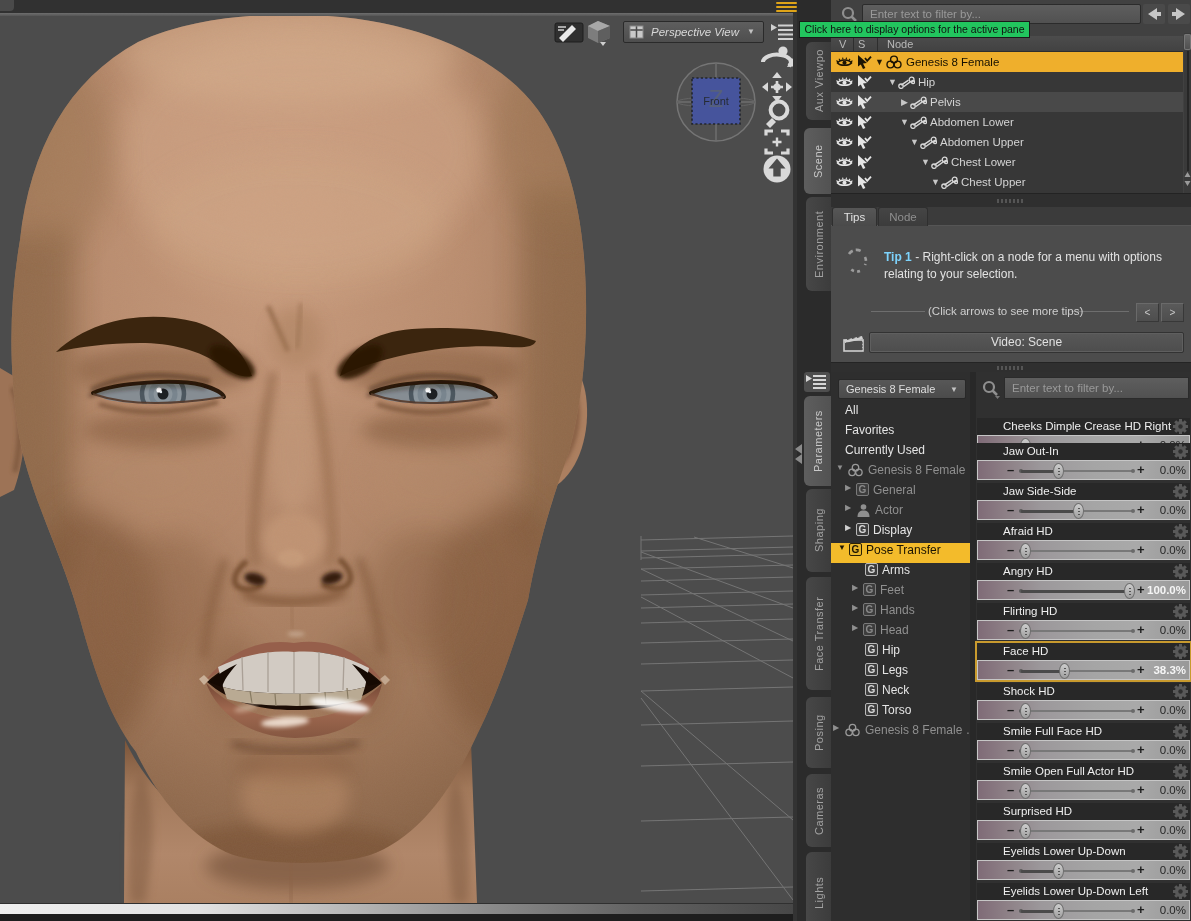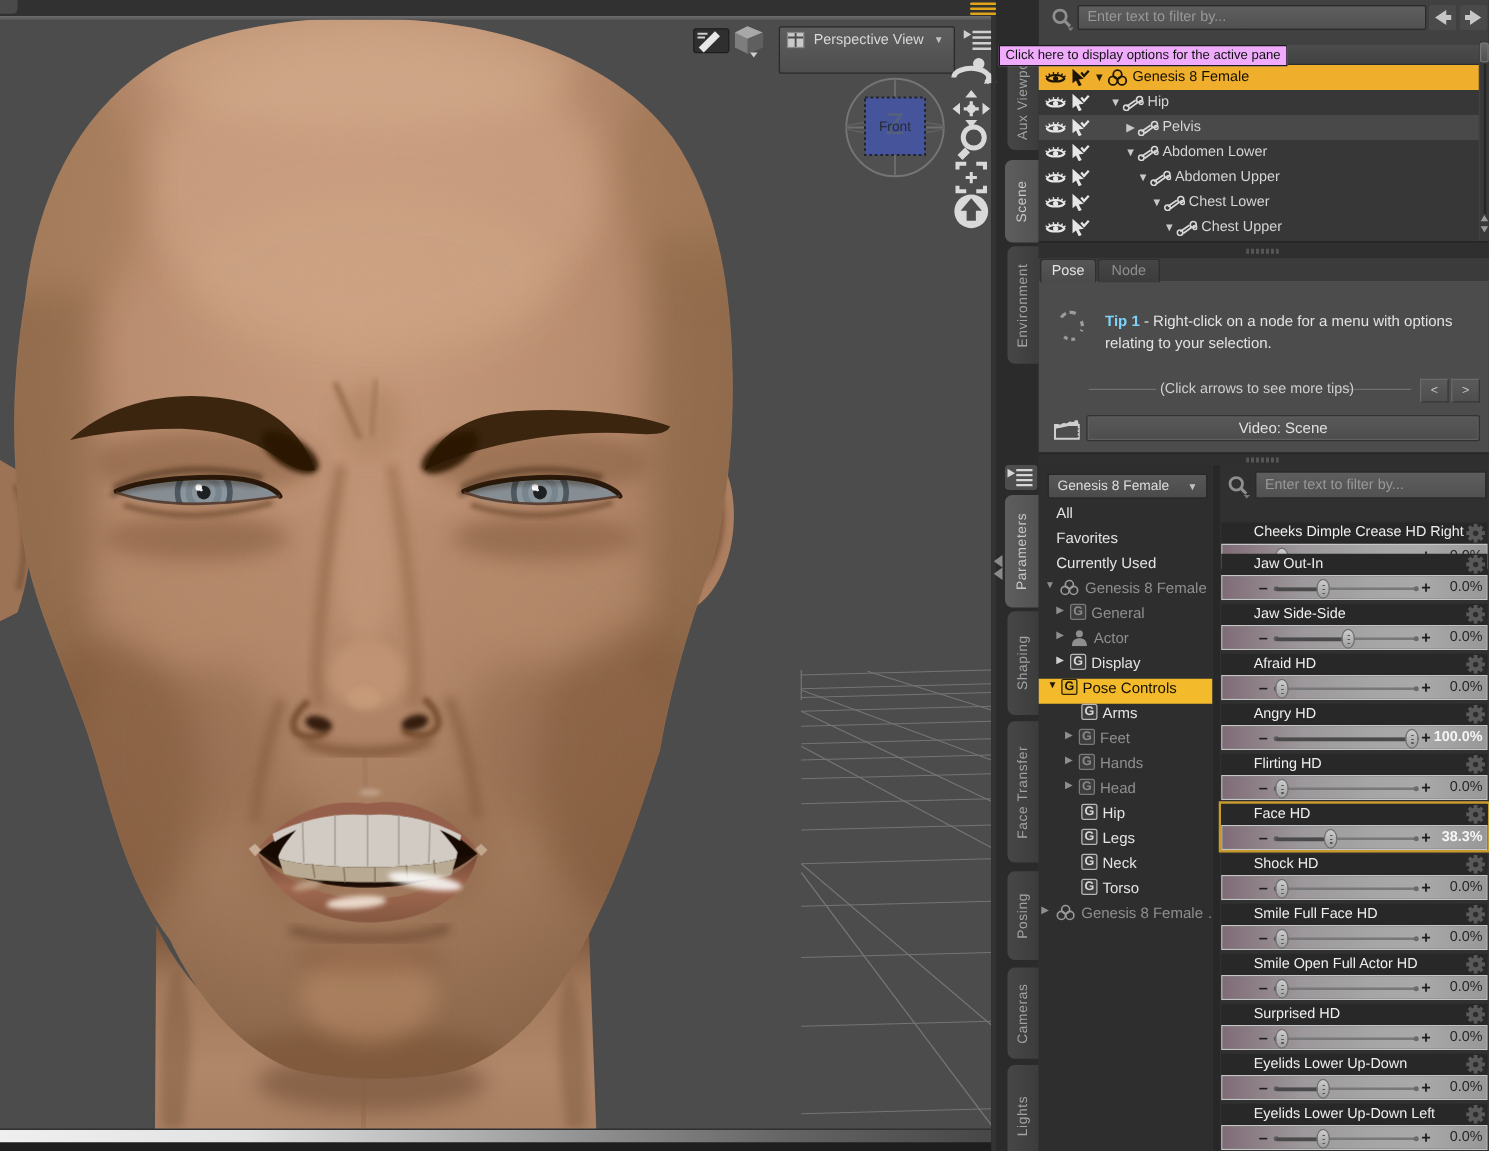--- a/index.html
+++ b/index.html
@@ -7,37 +7,37 @@
 
 #topstrip{left:0;top:0;width:797px;height:13px;background:#313131;}
 #topstrip .lefttab{left:0;top:0;width:14px;height:11px;background:#4a4a4a;border-radius:0 0 4px 0;}
 .yham{position:absolute;width:21px;height:2.5px;background:#dfa418;border-radius:1px;}
 
 #vp{left:0;top:13px;width:793px;height:890px;background:#4c4c4c;}
 #vp .topedge{left:0;top:0;width:793px;height:3px;background:linear-gradient(#6e6e6e,#555);}
 #vpbottom{left:0;top:903px;width:793px;height:11px;background:linear-gradient(90deg,#efefef,#e2e2e2 25%,#b5b5b5 45%,#8a8a8a 62%,#636363 80%,#474747 100%);border-top:1px solid #303030;}
 #belowbar{left:0;top:914px;width:793px;height:7px;background:#1e1e1e;}
 
-.ddown{left:623px;top:8px;width:141px;height:38px;background:linear-gradient(#5e5e5e,#4e4e4e);border:1px solid #2a2a2a;border-radius:2px;color:#d8d8d8;font-size:11.5px;line-height:20px;}
+.ddown{left:623px;top:8px;width:141px;height:22px;background:linear-gradient(#5e5e5e,#4e4e4e);border:1px solid #2a2a2a;border-radius:2px;color:#d8d8d8;font-size:11.5px;line-height:20px;font-style:italic;}
 
 #divider{left:793px;top:13px;width:4px;height:908px;background:#333;}
 #tabstrip{left:797px;top:0;width:34px;height:921px;background:#2b2b2b;}
 .vtab{position:absolute;left:9px;width:25px;border-radius:6px 0 0 6px;background:linear-gradient(90deg,#474747,#3c3c3c);}
 .vtab.act{left:7px;width:27px;background:linear-gradient(90deg,#5e5e5e,#525252);}
 .vtab span{position:absolute;left:0;top:0;width:100%;height:100%;display:flex;align-items:center;justify-content:center;writing-mode:vertical-rl;transform:rotate(180deg);font-size:11px;color:#a2a2a2;letter-spacing:0.5px;}
 .vtab.act span{color:#cicic1;}
 .vtab.act span{color:#c9c9c9;}
 #panel{left:831px;top:13px;width:360px;height:908px;background:#414141;}
 .trow{position:absolute;left:0;width:352px;height:20px;display:flex;align-items:center;color:#d4d4d4;font-size:11.5px;white-space:pre;}
 .trow.sel{background:#efaf2c;color:#151001;}
 .trow.hl{background:#494949;}
 .tri{font-size:9px;color:#c8c8c8;width:11px;display:inline-block;text-align:center;flex:none;}
 .trow.sel .tri{color:#221a04;}
 
-#tooltip{left:799px;top:21px;width:231px;height:17px;background:#f0abfc;border:1px solid #1a1a1a;color:#111;font-size:10.5px;line-height:15px;text-align:center;z-index:50;white-space:nowrap;margin-top:15px;}
+#tooltip{left:799px;top:21px;width:231px;height:17px;background:#22c55e;border:1px solid #1a1a1a;color:#111;font-size:10.5px;line-height:15px;text-align:center;z-index:50;white-space:nowrap;}
 .tbtn{position:absolute;top:109px;width:23px;height:19px;background:linear-gradient(#5a5a5a,#4e4e4e);border:1px solid #383838;border-top-color:#6a6a6a;border-left-color:#6a6a6a;color:#c9c9c9;font-size:10px;text-align:center;line-height:17px;}
 #vidbtn{position:absolute;left:38px;top:139px;width:315px;height:21px;background:linear-gradient(#585858,#4d4d4d);border:1px solid #333;box-shadow:inset 0 0 0 1px #5f5f5f;color:#e0e0e0;font-size:12px;text-align:center;line-height:19px;border-radius:2px;}
 #pdrop{position:absolute;left:7px;top:7px;width:128px;height:20px;background:linear-gradient(#575757,#4b4b4b);border:1px solid #282828;border-radius:2px;color:#dedede;font-size:11px;line-height:18px;}
 .prow{position:absolute;left:0;width:139px;height:20px;display:flex;align-items:flex-start;color:#e4e4e4;font-size:12px;white-space:pre;}
 .prow.dim{color:#8f8f8f;}
 .prow.sel{background:#f3bb2b;color:#1a1302;}
 .gbox{display:inline-block;flex:none;width:13px;height:13px;border:1px solid #b9b9b9;border-radius:2px;color:#d9d9d9;font-size:10px;font-weight:bold;text-align:center;line-height:12px;margin-right:4px;background:#3d3d3d;}
 .prow.dim .gbox{border-color:#7a7a7a;color:#8a8a8a;}
 .prow.sel .gbox{border-color:#2b2104;color:#1a1302;background:#e8b429;}
 .sblock{position:absolute;left:1px;width:213px;height:37px;}
@@ -497,21 +497,21 @@
 <div class="abs" style="left:3px;top:18px;width:1.5px;height:120px;background:#262626;"></div>
 <svg class="abs" style="left:0;top:138px" width="7" height="16" viewBox="0 0 7 16">
           <path d="M3.5 1 L6.5 6 H0.5 Z M3.5 15 L6.5 10 H0.5 Z" fill="#9a9a9a"></path>
         </svg>
       </div>
       <div class="abs" style="left:0;top:193px;width:360px;height:14px;background:#2f2f2f;border-top:1px solid #232323;">
         <div class="abs" style="left:166px;top:5px;width:26px;height:4px;background:repeating-linear-gradient(90deg,#555 0 2px,#2f2f2f 2px 4px);"></div>
       </div>
       <div class="abs" style="left:0;top:207px;width:360px;height:155px;background:#4c4c4c;">
 <div class="abs" style="left:0;top:0;width:360px;height:19px;background:#3b3b3b;border-bottom:1px solid #555;"></div>
-<div class="abs" style="left:1px;top:0;width:45px;height:19px;background:linear-gradient(#565656,#4a4a4a);border:1px solid #2f2f2f;border-bottom:none;border-radius:3px 3px 0 0;color:#e2e2e2;font-size:11.5px;text-align:center;line-height:18px;">Pose</div>
+<div class="abs" style="left:1px;top:0;width:45px;height:19px;background:linear-gradient(#565656,#4a4a4a);border:1px solid #2f2f2f;border-bottom:none;border-radius:3px 3px 0 0;color:#e2e2e2;font-size:11.5px;text-align:center;line-height:18px;">Tips</div>
 <div class="abs" style="left:47px;top:0;width:50px;height:19px;background:linear-gradient(#454545,#3c3c3c);border:1px solid #2f2f2f;border-bottom:none;border-radius:3px 3px 0 0;color:#8f8f8f;font-size:11.5px;text-align:center;line-height:18px;">Node</div>
 <svg class="abs" style="left:14px;top:41px" width="24" height="26" viewBox="0 0 24 26">
           <g fill="none" stroke="#9c9c9c" stroke-width="2.6">
             <path d="M4 6 A9 9 0 0 1 16 3" stroke-dasharray="5 3"></path>
             <path d="M20 9 A9 9 0 0 1 20 17" stroke-dasharray="4 3"></path>
             <path d="M15 23 A9 9 0 0 1 5 20" stroke-dasharray="3 3"></path>
           </g>
         </svg>
 <div class="abs" style="left:53px;top:42px;width:290px;color:#e2e2e2;font-size:12px;line-height:17px;"><b style="color:#7dd3fc">Tip 1</b> - Right-click on a node for a menu with options relating to your selection.</div>
 <div class="abs" style="left:40px;top:104px;width:54px;height:1px;background:#6e6e6e;"></div>
@@ -544,21 +544,21 @@
               <circle cx="5.4" cy="9.5" r="3.4"></circle>
               <circle cx="12.6" cy="9.5" r="3.4"></circle>
             </g>
           </svg><span>Genesis 8 Female</span></div>
 <div class="prow dim" style="top:111px;padding-left:14px;"><span style="font-size:8px;color:#8f8f8f;width:11px;flex:none;">▶</span><span class="gbox">G</span><span>General</span></div>
 <div class="prow dim" style="top:131px;padding-left:14px;"><span style="font-size:8px;color:#8f8f8f;width:11px;flex:none;">▶</span><svg width="15" height="14" viewBox="0 0 15 14" style="flex:none;margin-right:4px">
             <circle cx="7.5" cy="4" r="2.8" fill="#8f8f8f"></circle>
             <path d="M1.5 14 C1.5 9 4 7.5 7.5 7.5 C11 7.5 13.5 9 13.5 14 Z" fill="#8f8f8f"></path>
           </svg><span>Actor</span></div>
 <div class="prow " style="top:151px;padding-left:14px;"><span style="font-size:8px;color:#cfcfcf;width:11px;flex:none;">▶</span><span class="gbox">G</span><span>Display</span></div>
-<div class="prow sel" style="top:171px;padding-left:7px;"><span style="font-size:8px;color:#1d1503;width:11px;flex:none;">▼</span><span class="gbox">G</span><span>Pose Controls</span></div>
+<div class="prow sel" style="top:171px;padding-left:7px;"><span style="font-size:8px;color:#1d1503;width:11px;flex:none;">▼</span><span class="gbox">G</span><span>Pose Transfer</span></div>
 <div class="prow " style="top:191px;padding-left:34px;"><span style="width:0px;flex:none;"></span><span class="gbox">G</span><span>Arms</span></div>
 <div class="prow dim" style="top:211px;padding-left:21px;"><span style="font-size:8px;color:#8f8f8f;width:11px;flex:none;">▶</span><span class="gbox">G</span><span>Feet</span></div>
 <div class="prow dim" style="top:231px;padding-left:21px;"><span style="font-size:8px;color:#8f8f8f;width:11px;flex:none;">▶</span><span class="gbox">G</span><span>Hands</span></div>
 <div class="prow dim" style="top:251px;padding-left:21px;"><span style="font-size:8px;color:#8f8f8f;width:11px;flex:none;">▶</span><span class="gbox">G</span><span>Head</span></div>
 <div class="prow " style="top:271px;padding-left:34px;"><span style="width:0px;flex:none;"></span><span class="gbox">G</span><span>Hip</span></div>
 <div class="prow " style="top:291px;padding-left:34px;"><span style="width:0px;flex:none;"></span><span class="gbox">G</span><span>Legs</span></div>
 <div class="prow " style="top:311px;padding-left:34px;"><span style="width:0px;flex:none;"></span><span class="gbox">G</span><span>Neck</span></div>
 <div class="prow " style="top:331px;padding-left:34px;"><span style="width:0px;flex:none;"></span><span class="gbox">G</span><span>Torso</span></div>
 <div class="prow dim" style="top:351px;padding-left:2px;"><span style="font-size:8px;color:#8f8f8f;width:11px;flex:none;">▶</span><svg width="17" height="14" viewBox="0 0 18 14" style="flex:none;margin-right:4px">
             <g fill="none" stroke="#9a9a9a" stroke-width="1.4">

